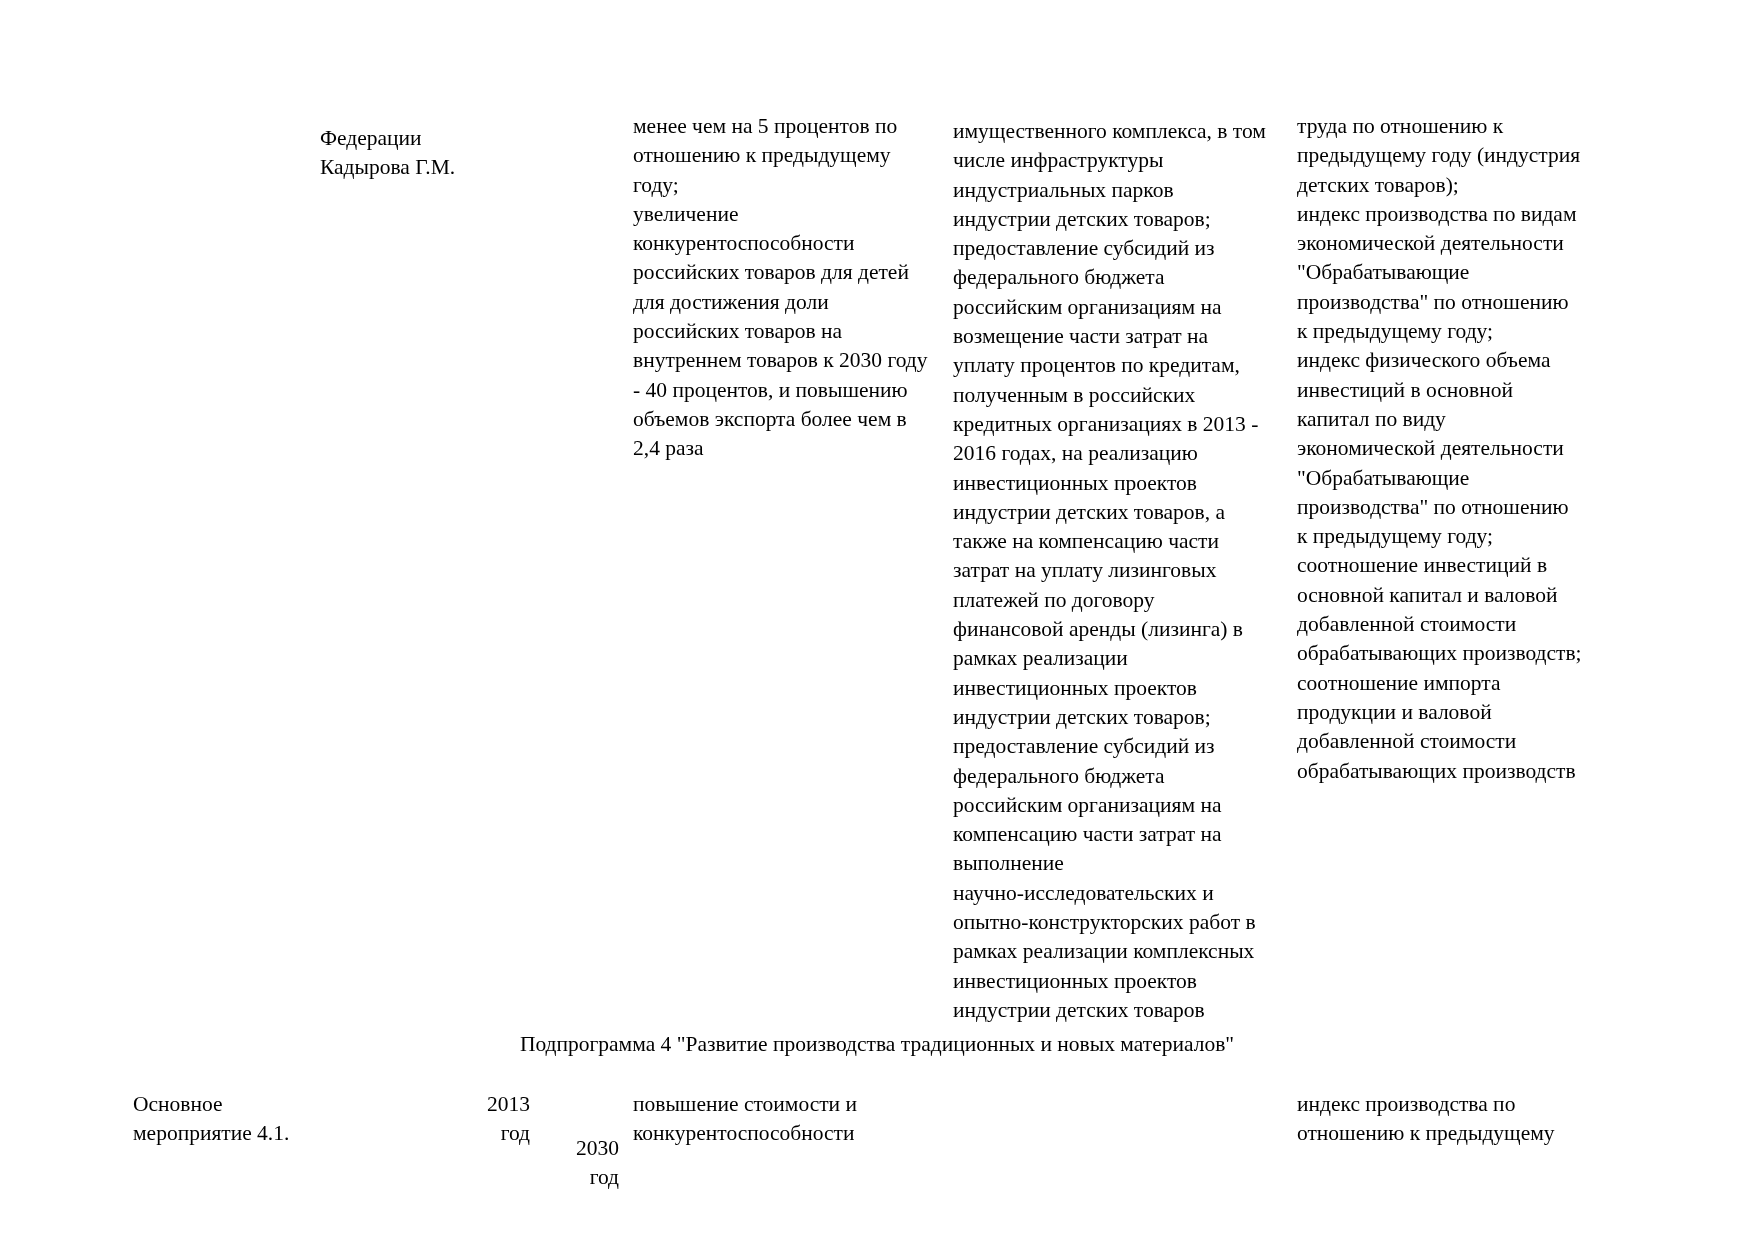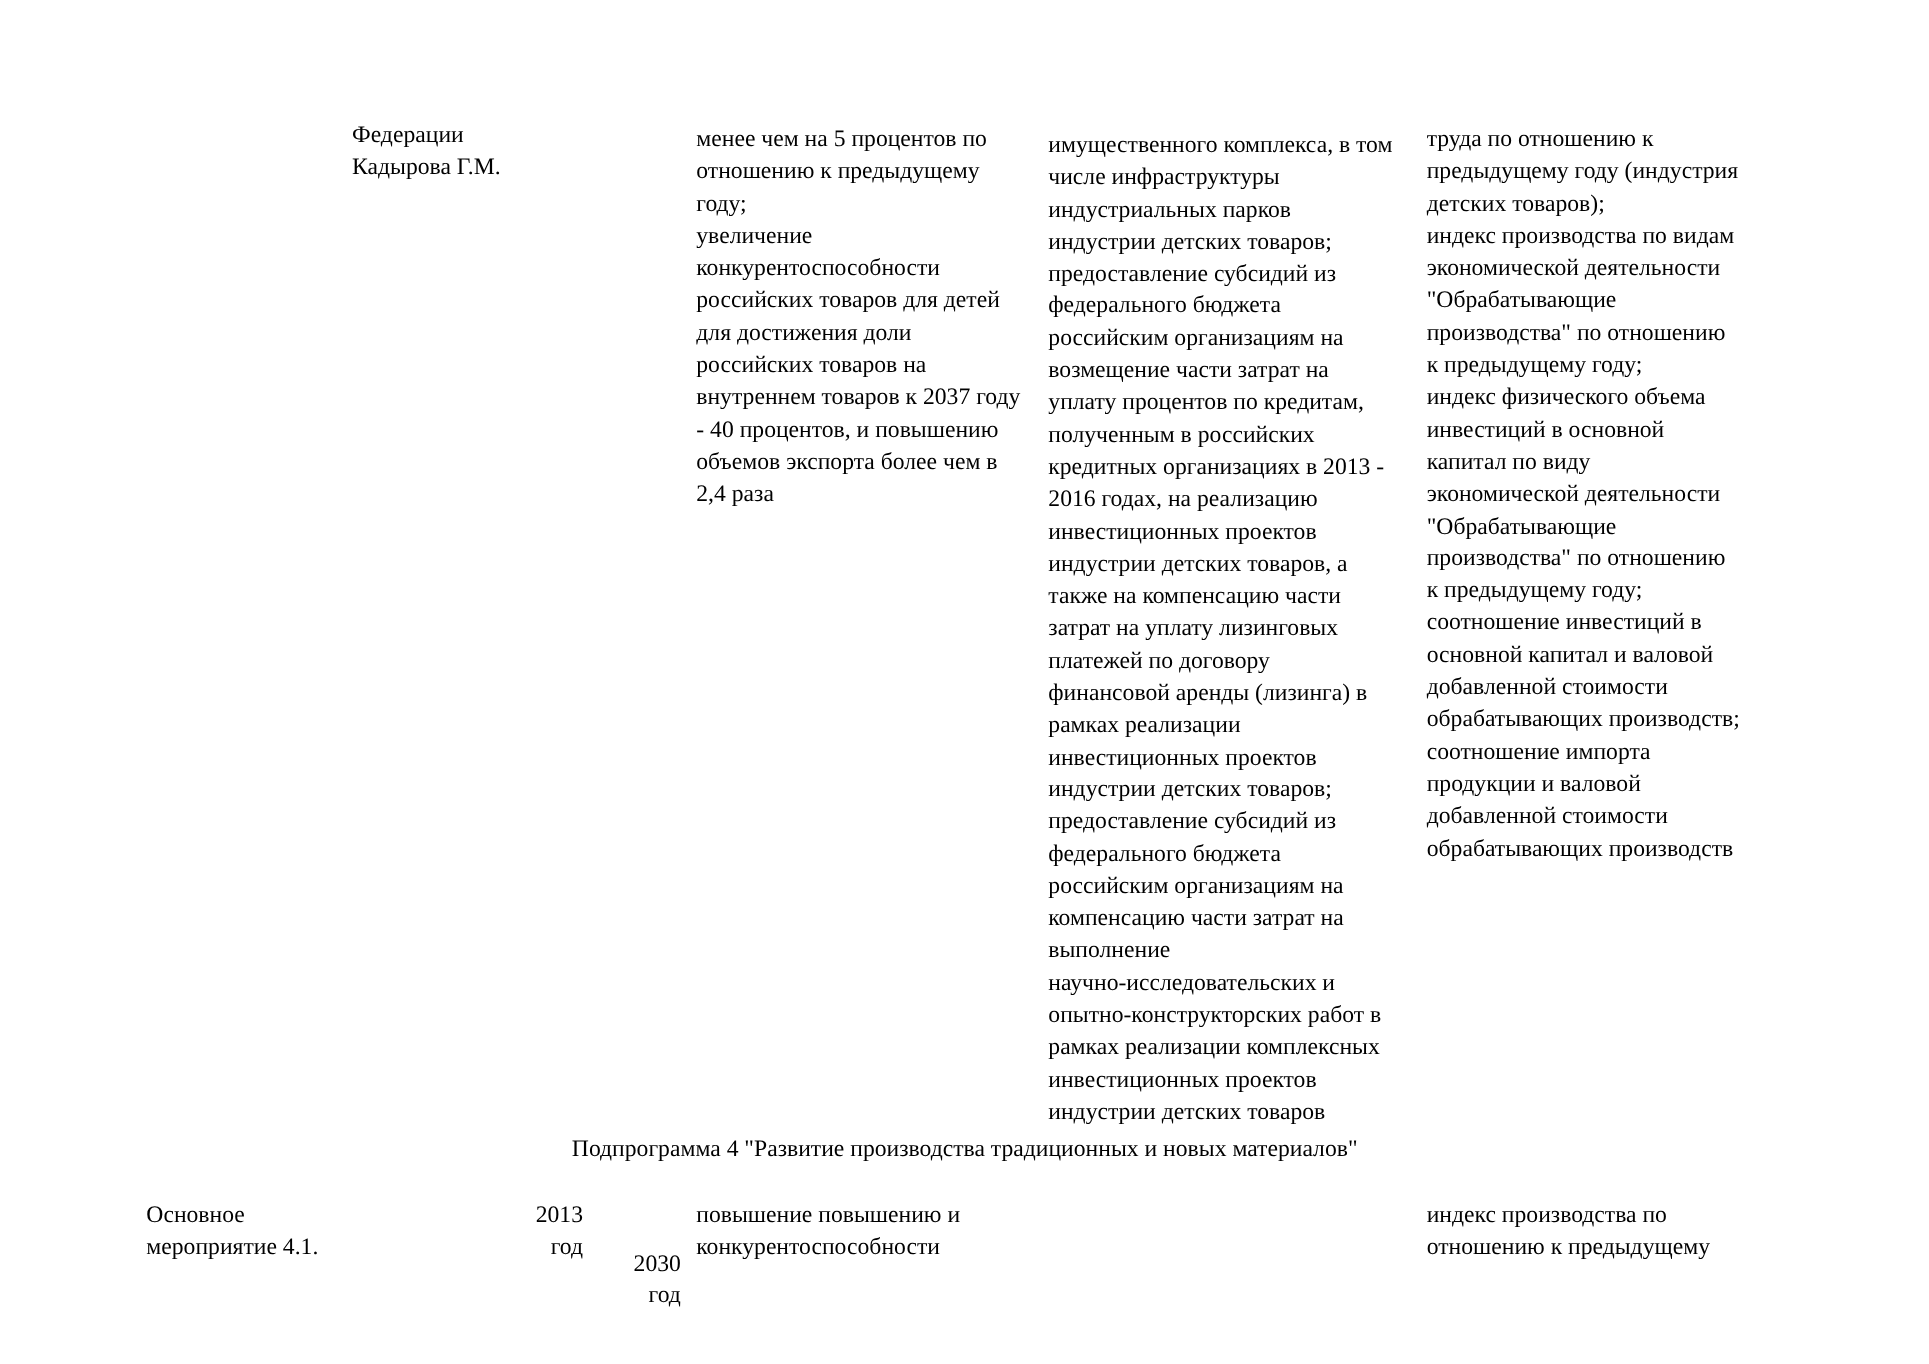--- a/index.html
+++ b/index.html
@@ -36,21 +36,21 @@
   .cell {
     position: absolute;
     font-size: 21.5px;
     line-height: 29.3px;
     text-align: left;
     white-space: pre-wrap;
     word-wrap: break-word;
   }
 
   
-  .col-executor   { left: 320px;  top: 108px;  width: 300px; }
+  .col-executor   { left: 320px;  top: 124px;  width: 300px; }
   .col-result     { left: 633px;  top: 112px;  width: 318px; }
   .col-measures   { left: 953px;  top: 117px;  width: 330px; }
   .col-indicators { left: 1297px; top: 112px;  width: 470px; }
 
   
   .subprogram-heading {
     position: absolute;
     left: 0;
     top: 1030px;
     width: 1754px;
@@ -87,21 +87,21 @@
 Кадырова Г.М.</div>
 
     <div class="cell col-result">менее чем на 5 процентов по
 отношению к предыдущему
 году;
 увеличение
 конкурентоспособности
 российских товаров для детей
 для достижения доли
 российских товаров на
-внутреннем товаров к 2037 году
+внутреннем товаров к 2030 году
 - 40 процентов, и повышению
 объемов экспорта более чем в
 2,4 раза</div>
 
     <div class="cell col-measures">имущественного комплекса, в том
 числе инфраструктуры
 индустриальных парков
 индустрии детских товаров;
 предоставление субсидий из
 федерального бюджета
@@ -164,21 +164,21 @@
     <div class="cell nx-name">Основное
 мероприятие 4.1.</div>
 
 
     <div class="cell nx-start">2013
 год</div>
 
     <div class="cell nx-end">2030
 год</div>
 
-    <div class="cell nx-result">повышение повышению и
+    <div class="cell nx-result">повышение стоимости и
 конкурентоспособности</div>
 
 
     <div class="cell nx-indicator">индекс производства по
 отношению к предыдущему</div>
 
   </div>
 
 </div>
 

